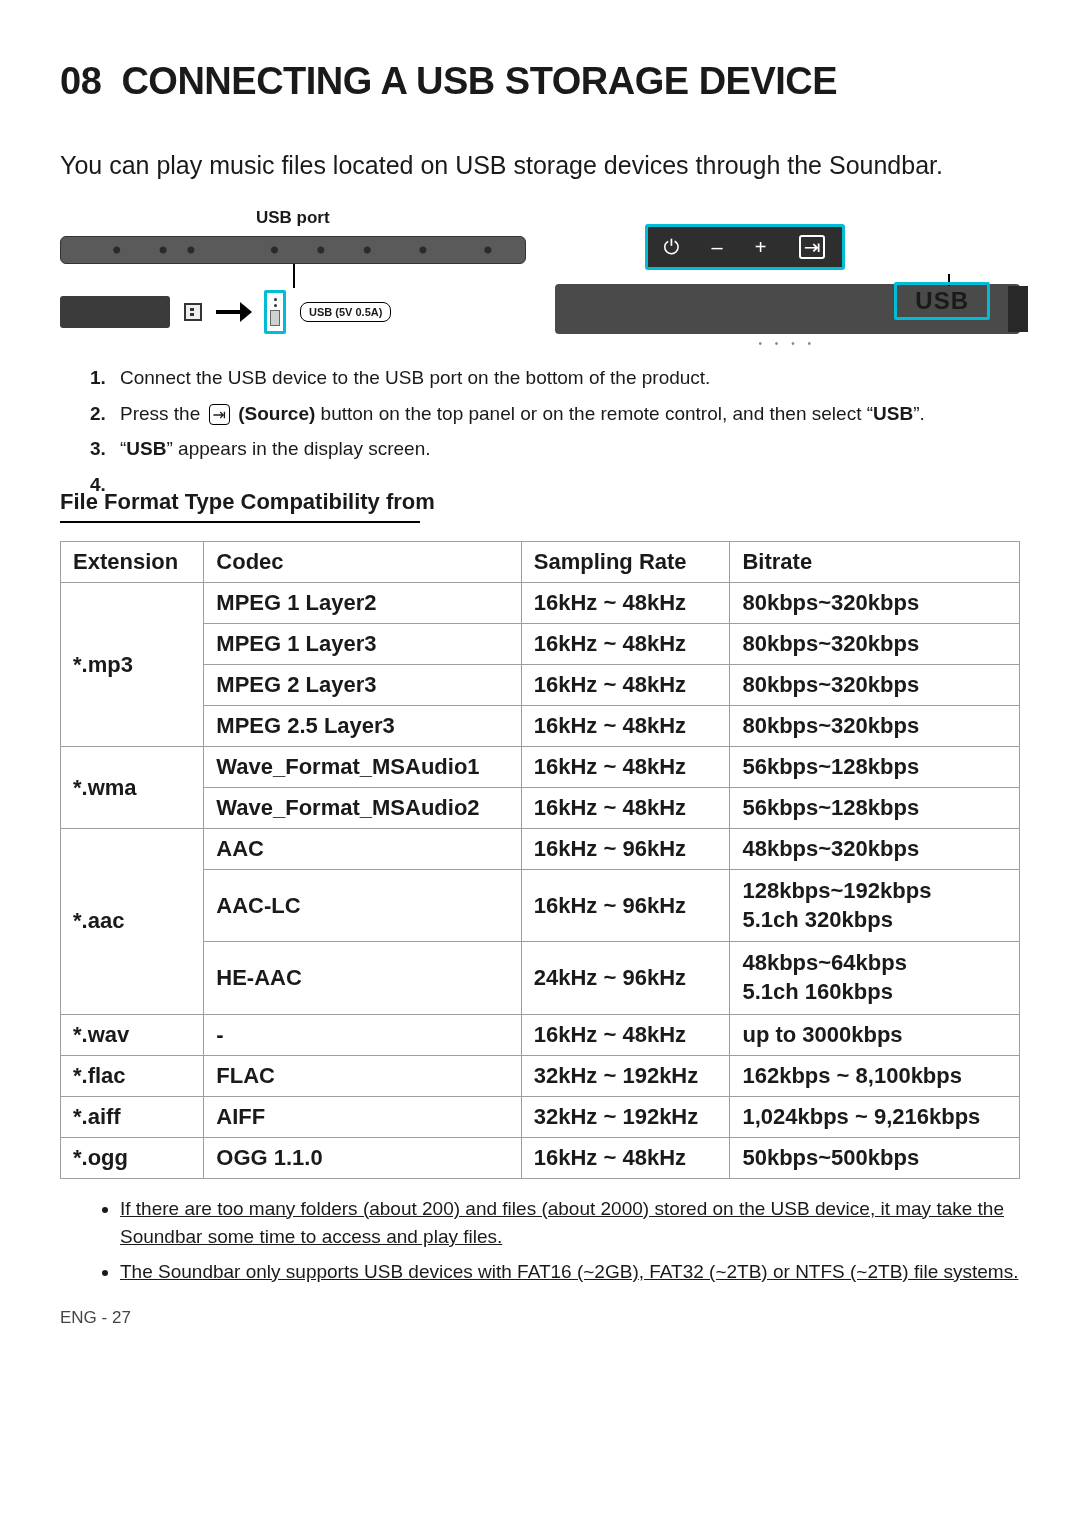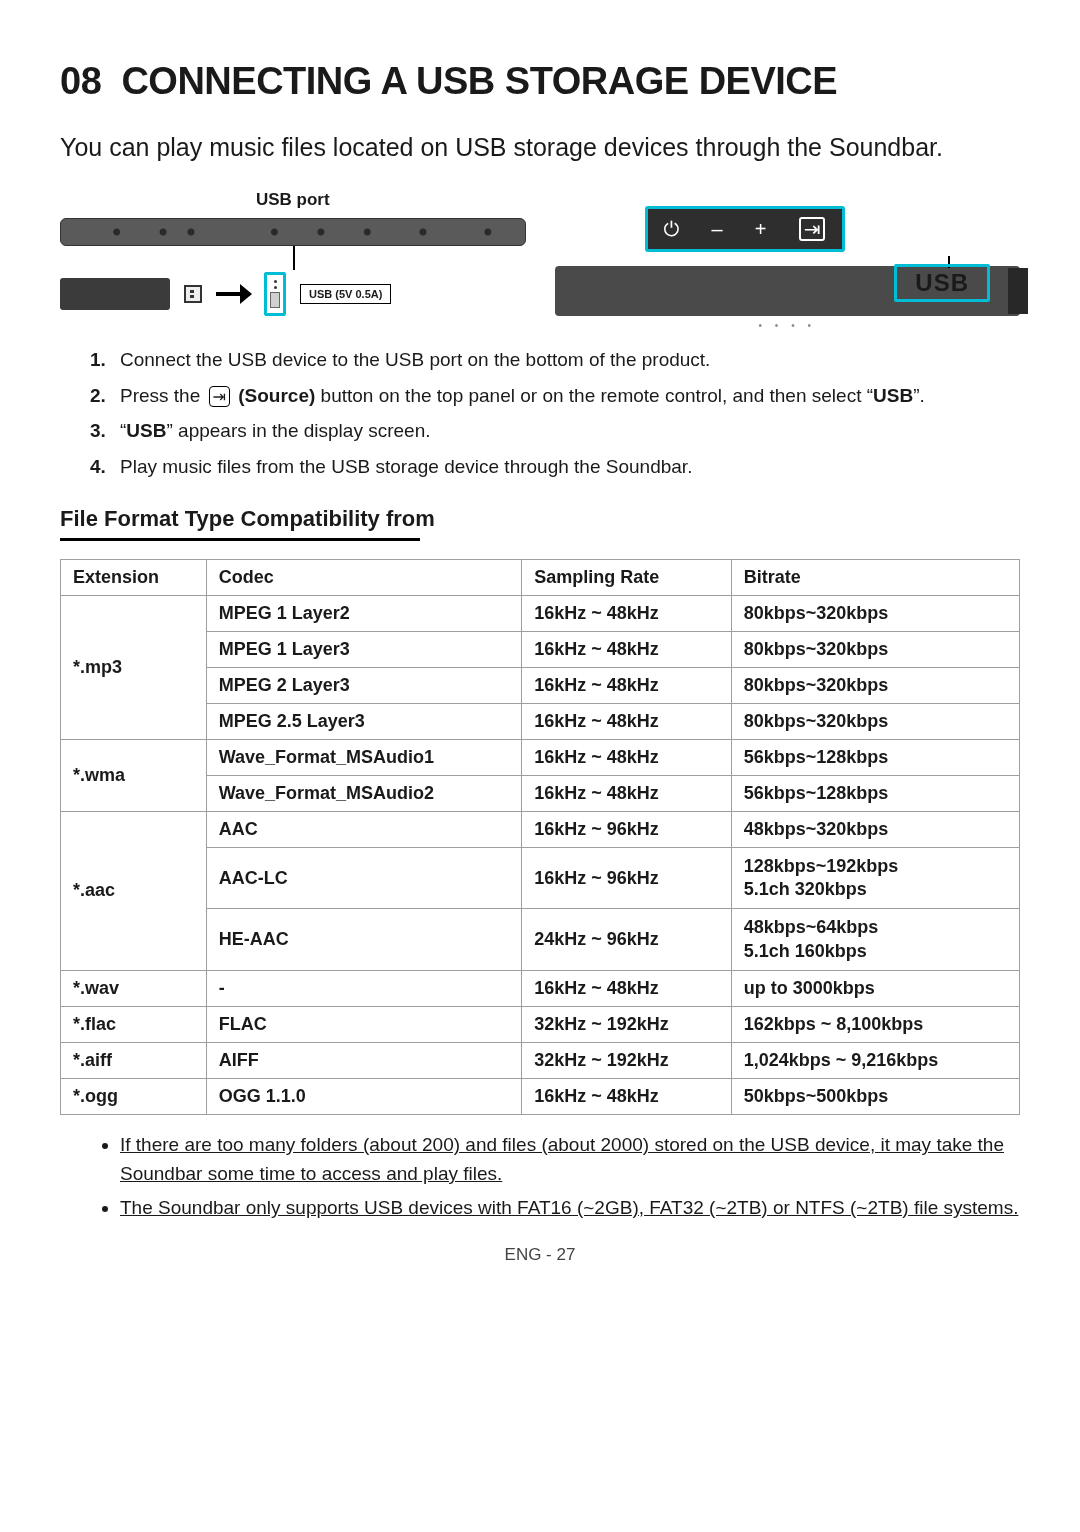--- a/index.html
+++ b/index.html
@@ -7,21 +7,21 @@
       font-family: Arial, Helvetica, sans-serif;
       color: #1a1a1a;
       background: #fff;
       width: 1080px;
       padding: 60px 60px 40px 60px;
     }
     .chapter-title {
       font-size: 38px;
       font-weight: 900;
       letter-spacing: -0.5px;
-      margin-bottom: 30px;
+      margin-bottom: 48px;
     }
     .intro { font-size: 25px; margin-bottom: 28px; }
     .diagrams {
       display: flex;
       gap: 29px;
       margin-bottom: 30px;
       align-items: flex-end;
     }
     .diagram-left, .diagram-right { flex: 1; position: relative; }
 
@@ -57,21 +57,21 @@
       content:''; position:absolute; right:-2px; top:-8px;
       border-left: 12px solid #000; border-top: 10px solid transparent; border-bottom: 10px solid transparent;
     }
     .usb-port-box {
       width: 22px; height: 44px; background:#fff; border:3px solid #00bcd4; border-radius: 2px;
       display: flex; flex-direction: column; align-items: center; justify-content: space-around; padding: 4px 0;
     }
     .usb-port-box span { width:3px; height:3px; background:#333; border-radius:50%; }
     .usb-port-box::after { content:''; width:8px; height:14px; background:#d0d0d0; border:1px solid #666; }
     .usb-caption {
-      font-size: 11px; font-weight:700; padding: 3px 8px; border:1.5px solid #000; border-radius: 0;
+      font-size: 11px; font-weight:700; padding: 3px 8px; border:1.5px solid #000; border-radius: 8px;
     }
 
     
     .soundbar-front {
       height: 50px; background:#4a4a4a; border-radius: 4px; position: relative; margin-top: 60px;
     }
     .soundbar-front::after {
       content:''; position:absolute; right:-8px; top:2px; width: 20px; height: 46px; background:#282828;
     }
     .display-usb {
@@ -108,33 +108,33 @@
 
     .subheading {
       font-size: 22px; font-weight: 800; margin-bottom: 6px;
     }
     .subheading-underline {
       width: 360px; height: 2.5px; background:#000; margin-bottom: 18px;
     }
 
     
     table.compat {
-      width: 100%; border-collapse: collapse; font-size: 18px;
+      width: 100%; border-collapse: collapse; font-size: 22px;
     }
     table.compat th, table.compat td {
       border: 1px solid #9e9e9e; padding: 7px 12px; text-align: left; vertical-align: middle; font-weight: bold;
     }
     table.compat th { font-weight: 700; }
     table.compat td.ext { font-weight: 700; }
     table.compat .twoLine span { display: block; line-height: 1.3; }
 
     ul.notes { list-style: disc; margin: 16px 0 22px 60px; text-decoration: underline; }
     ul.notes li { font-size: 19px; line-height: 1.5; margin-bottom: 6px; }
 
-    .footer { text-align: center; font-size: 17px; color:#444; }
+    .footer { text-align: left; font-size: 17px; color:#444; }
   </style>
 </head>
 <body>
 
 <h1 class="chapter-title">
   <span>08</span>&nbsp;
   <span>CONNECTING A USB STORAGE DEVICE</span>
 </h1>
 
 <p class="intro">You can play music files located on USB storage devices through the Soundbar.</p>
@@ -179,21 +179,20 @@
 <ol class="steps">
   <li><span>Connect the USB device to the USB port on the bottom of the product.</span></li>
   <li>
     <span>Press the </span><span class="src-icon">⇥</span>
     <b>(Source)</b><span> button on the top panel or on the remote control, and then select “</span><b>USB</b><span>”.</span>
   </li>
   <li>
     <span>“</span><b>USB</b><span>” appears in the display screen.</span>
   </li>
   <li>
-    <span>Play music files from the USB storage device through the Soundbar.</span>
   </li>
 </ol>
 
 <div class="subheading">File Format Type Compatibility from</div>
 <div class="subheading-underline"></div>
 
 <table class="compat">
   <thead>
     <tr>
       <th>Extension</th>

